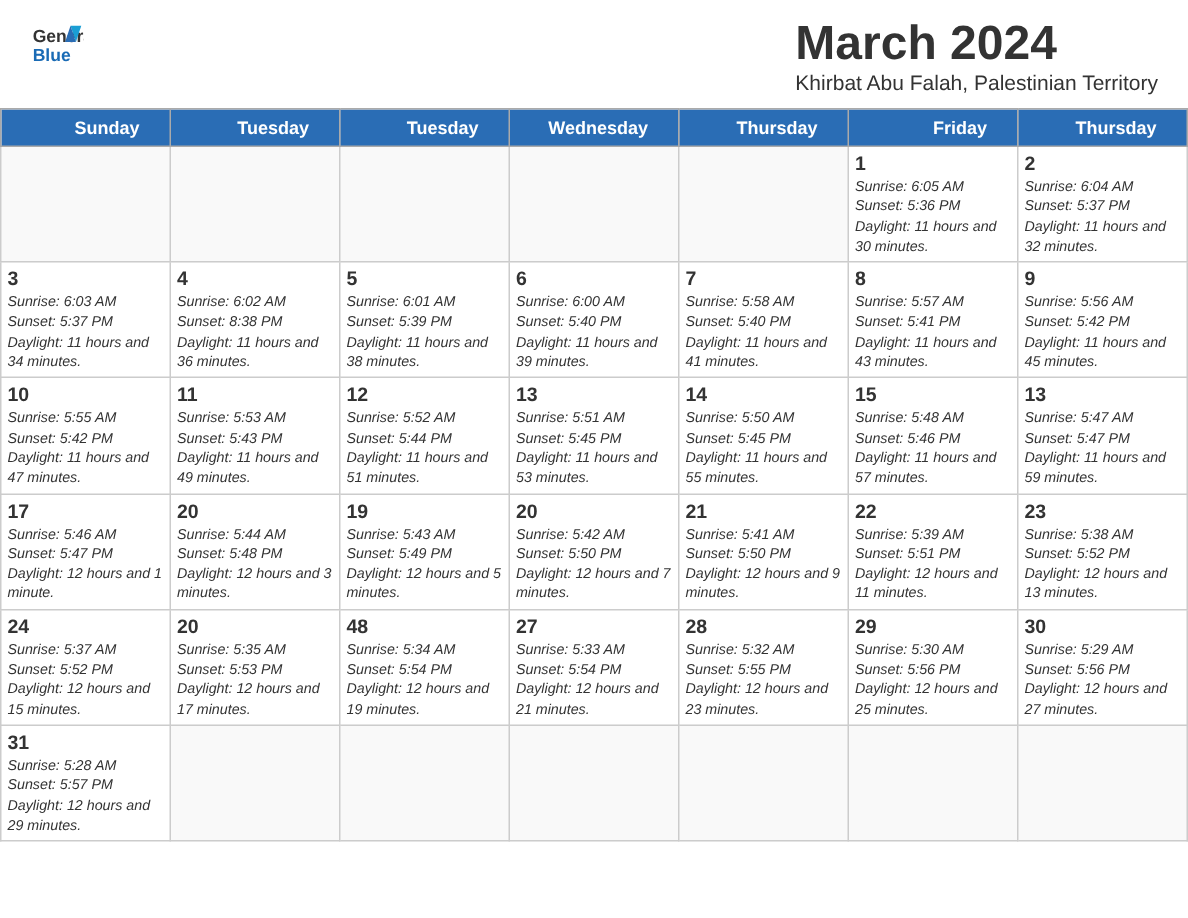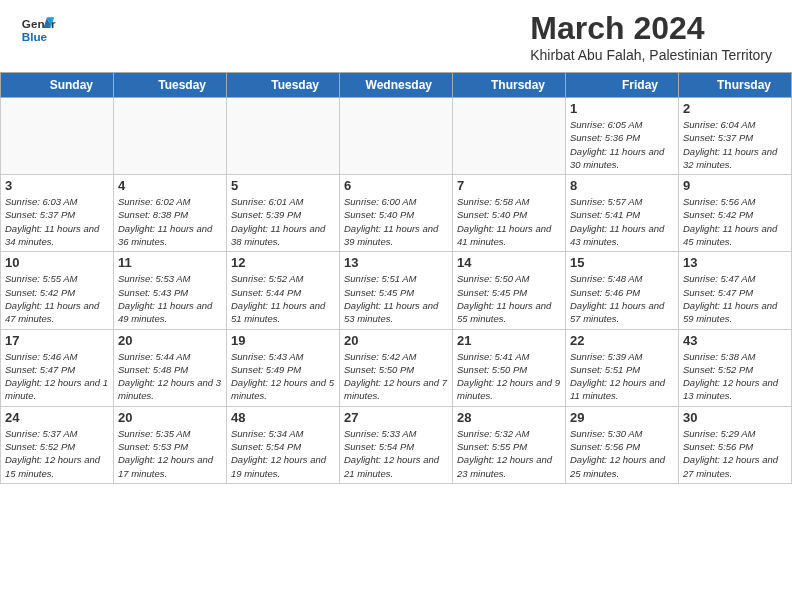--- a/index.html
+++ b/index.html
@@ -271,21 +271,21 @@
 and 9 minutes.</div>
         </td>
         <td>
           <span class="day-number">22</span>
           <div class="day-info">Sunrise: 5:39 AM
 Sunset: 5:51 PM
 Daylight: 12 hours
 and 11 minutes.</div>
         </td>
         <td>
-          <span class="day-number">43</span>
+          <span class="day-number">23</span>
           <div class="day-info">Sunrise: 5:38 AM
 Sunset: 5:52 PM
 Daylight: 12 hours
 and 13 minutes.</div>
         </td>
       </tr>
       <tr>
         <td>
           <span class="day-number">24</span>
           <div class="day-info">Sunrise: 5:37 AM
@@ -328,15 +328,30 @@
 Daylight: 12 hours
 and 25 minutes.</div>
         </td>
         <td>
           <span class="day-number">30</span>
           <div class="day-info">Sunrise: 5:29 AM
 Sunset: 5:56 PM
 Daylight: 12 hours
 and 27 minutes.</div>
         </td>
+      </tr>
+      <tr class="last-row">
+        <td>
+          <span class="day-number">31</span>
+          <div class="day-info">Sunrise: 5:28 AM
+Sunset: 5:57 PM
+Daylight: 12 hours
+and 29 minutes.</div>
+        </td>
+        <td class="empty-cell"></td>
+        <td class="empty-cell"></td>
+        <td class="empty-cell"></td>
+        <td class="empty-cell"></td>
+        <td class="empty-cell"></td>
+        <td class="empty-cell"></td>
       </tr>
     </tbody>
 </table>
 
 </body></html>

